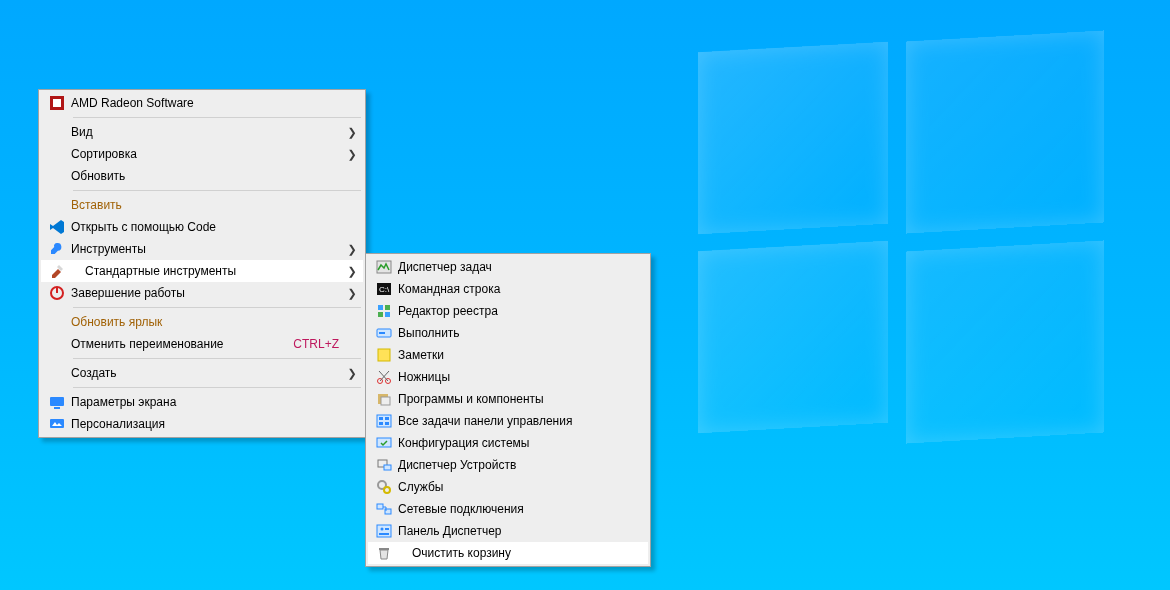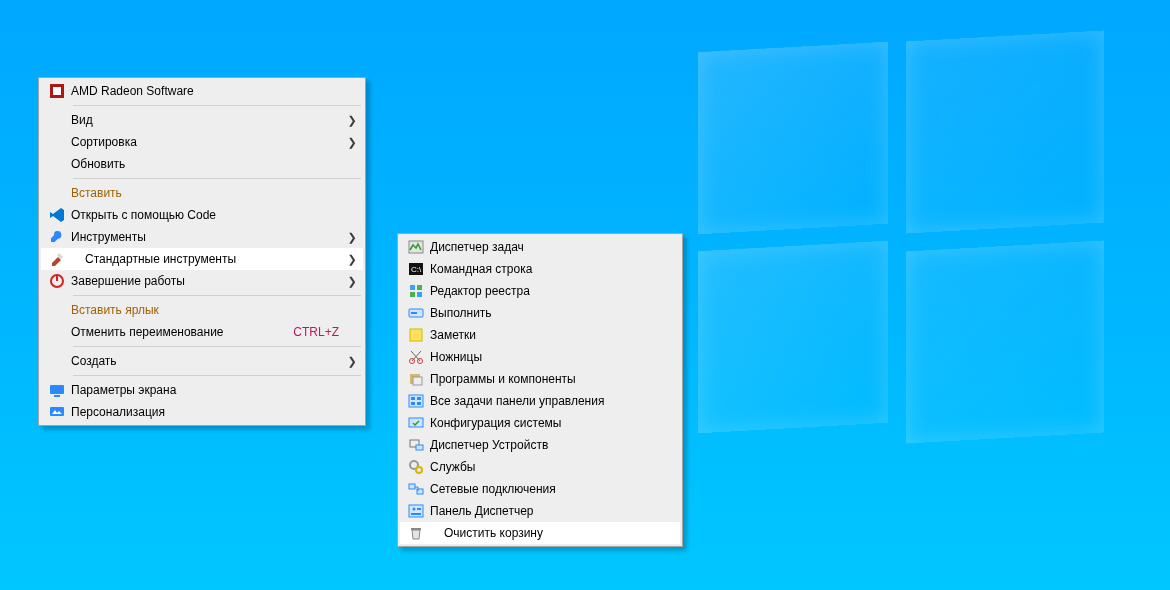--- a/index.html
+++ b/index.html
@@ -12,22 +12,22 @@
   .winlogo .d { left:208px; top:210px; width:198px; height:192px; transform:skewY(-3.2deg); background:linear-gradient(135deg,rgba(255,255,255,0.20),rgba(0,155,255,0.09)); }
   .cmenu { position:absolute; background:#eeeeee; border:1px solid #a2a2a2; box-shadow:4px 4px 4px rgba(0,0,0,0.22); padding:2px; }
   .cmenu .row { display:flex; align-items:center; height:22px; padding:0 4px 0 2px; white-space:nowrap; color:#000; cursor:default; }
   .cmenu .row.hover { background:#ffffff;gap:14px; }
   .cmenu .row.disabled { color:#a16207; }
   .cmenu .iconcol { width:28px; display:flex; align-items:center; justify-content:center; }
   .cmenu .label { flex:1 1 auto; padding-right:14px; }
   .cmenu .shortcut { color:#be185d; padding-right:6px; }
   .cmenu .arrowcol { width:14px; text-align:center; color:#3b3b3b; font-size:11px; }
   .cmenu .sep { height:1px; background:#d0d0d0; margin:3px 2px 3px 32px; }
-  .m1 { left:38px; top:77px; width:322px; }
-  .m2 { left:365px; top:233px; width:280px;margin-left:32px; }
+  .m1 { left:38px; top:89px; width:322px; }
+  .m2 { left:365px; top:253px; width:280px; }
   
   .ic { width:16px; height:16px; display:flex; align-items:center; justify-content:center; }
   .ic svg { width:16px; height:16px; }
 </style>
 </head>
 <body>
 
 <div class="desktop">
   <div class="winlogo">
     <div class="pane a"></div>
@@ -113,21 +113,21 @@
               <line x1="8" y1="2" x2="8" y2="8" stroke="#d32020" stroke-width="2"></line>
             </svg>
           </span>
         </span>
       <span class="label">Завершение работы</span>
       <span class="arrowcol">❯</span>
     </div>
     <div class="sep"></div>
     <div class="row disabled">
       <span class="iconcol"></span>
-      <span class="label">Вставить ярлык</span>
+      <span class="label">Обновить ярлык</span>
       <span class="arrowcol"></span>
     </div>
     <div class="row">
       <span class="iconcol"></span>
       <span class="label">Отменить переименование</span>
       <span class="shortcut">CTRL+Z</span>
       <span class="arrowcol"></span>
     </div>
     <div class="sep"></div>
     <div class="row">

